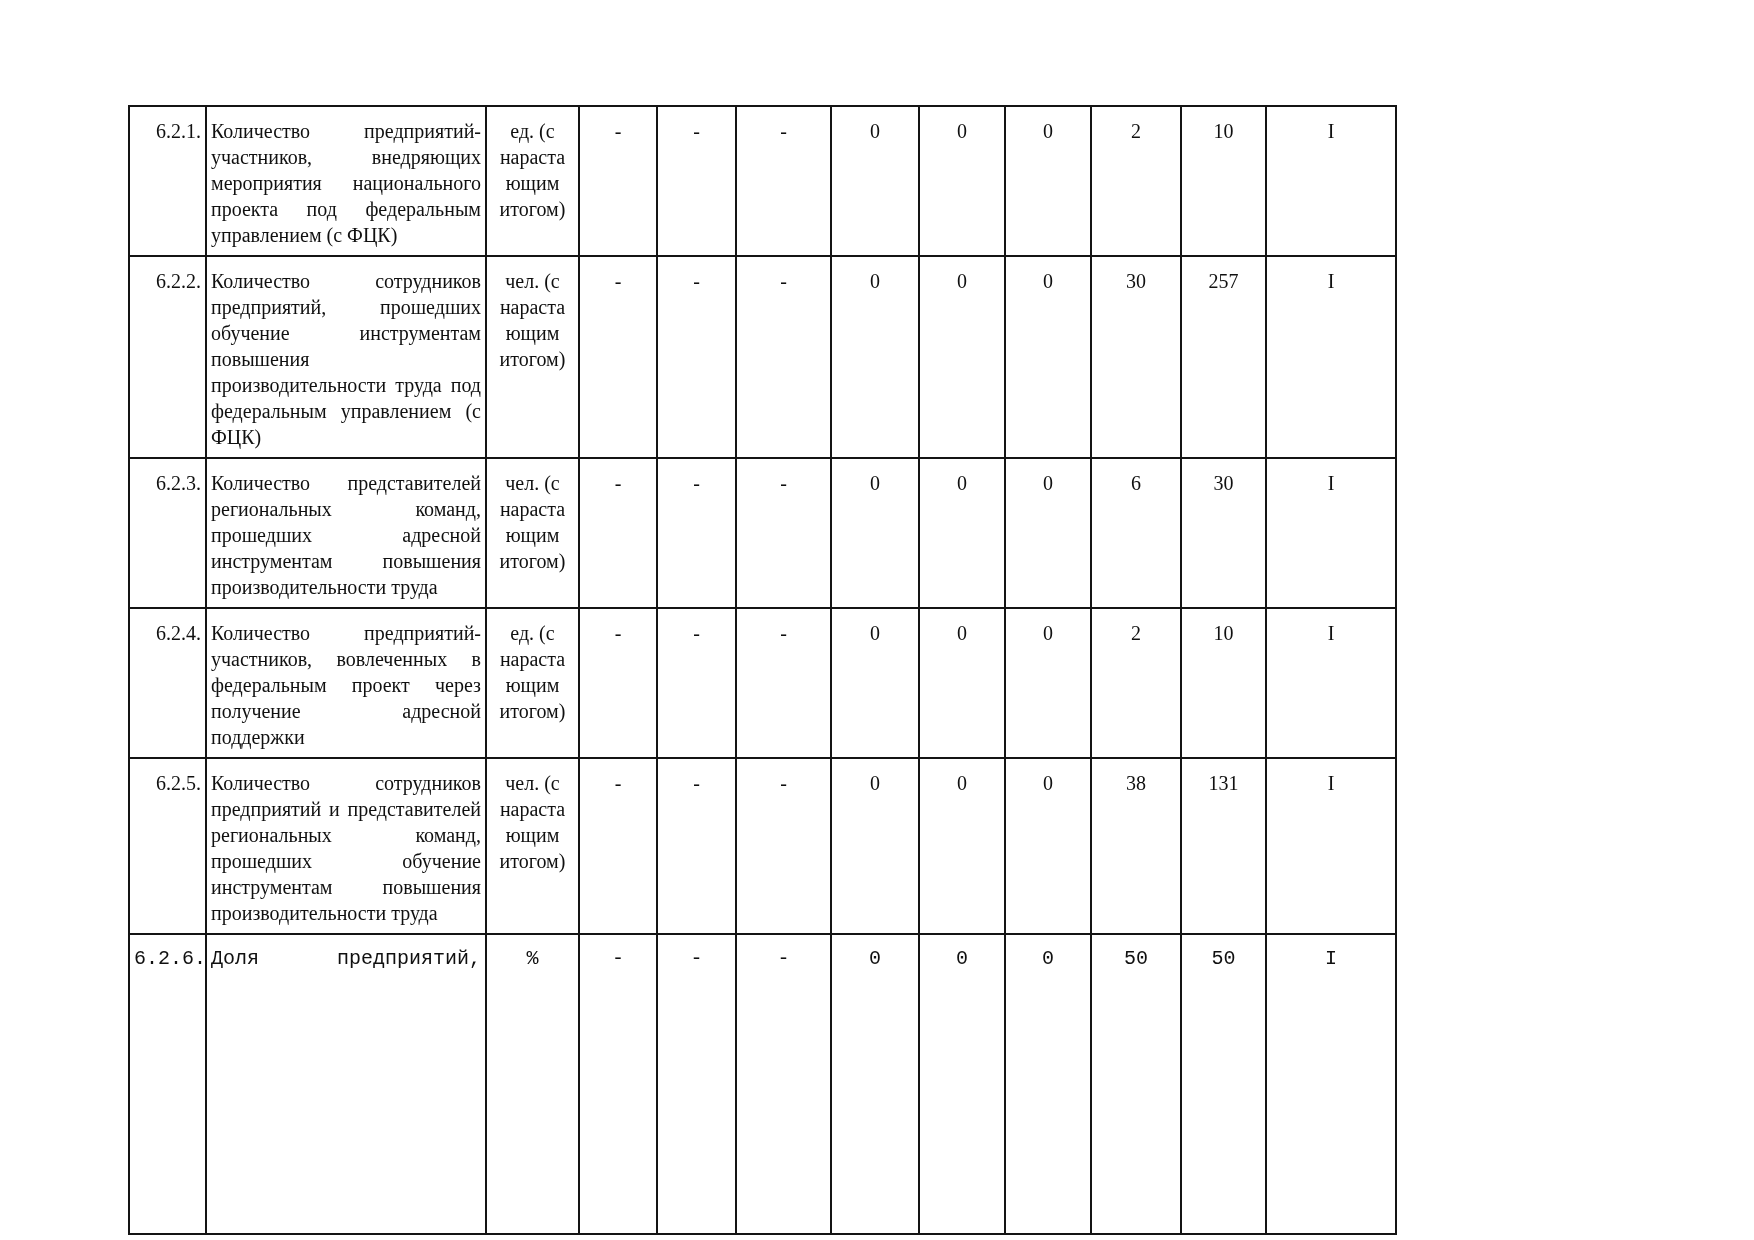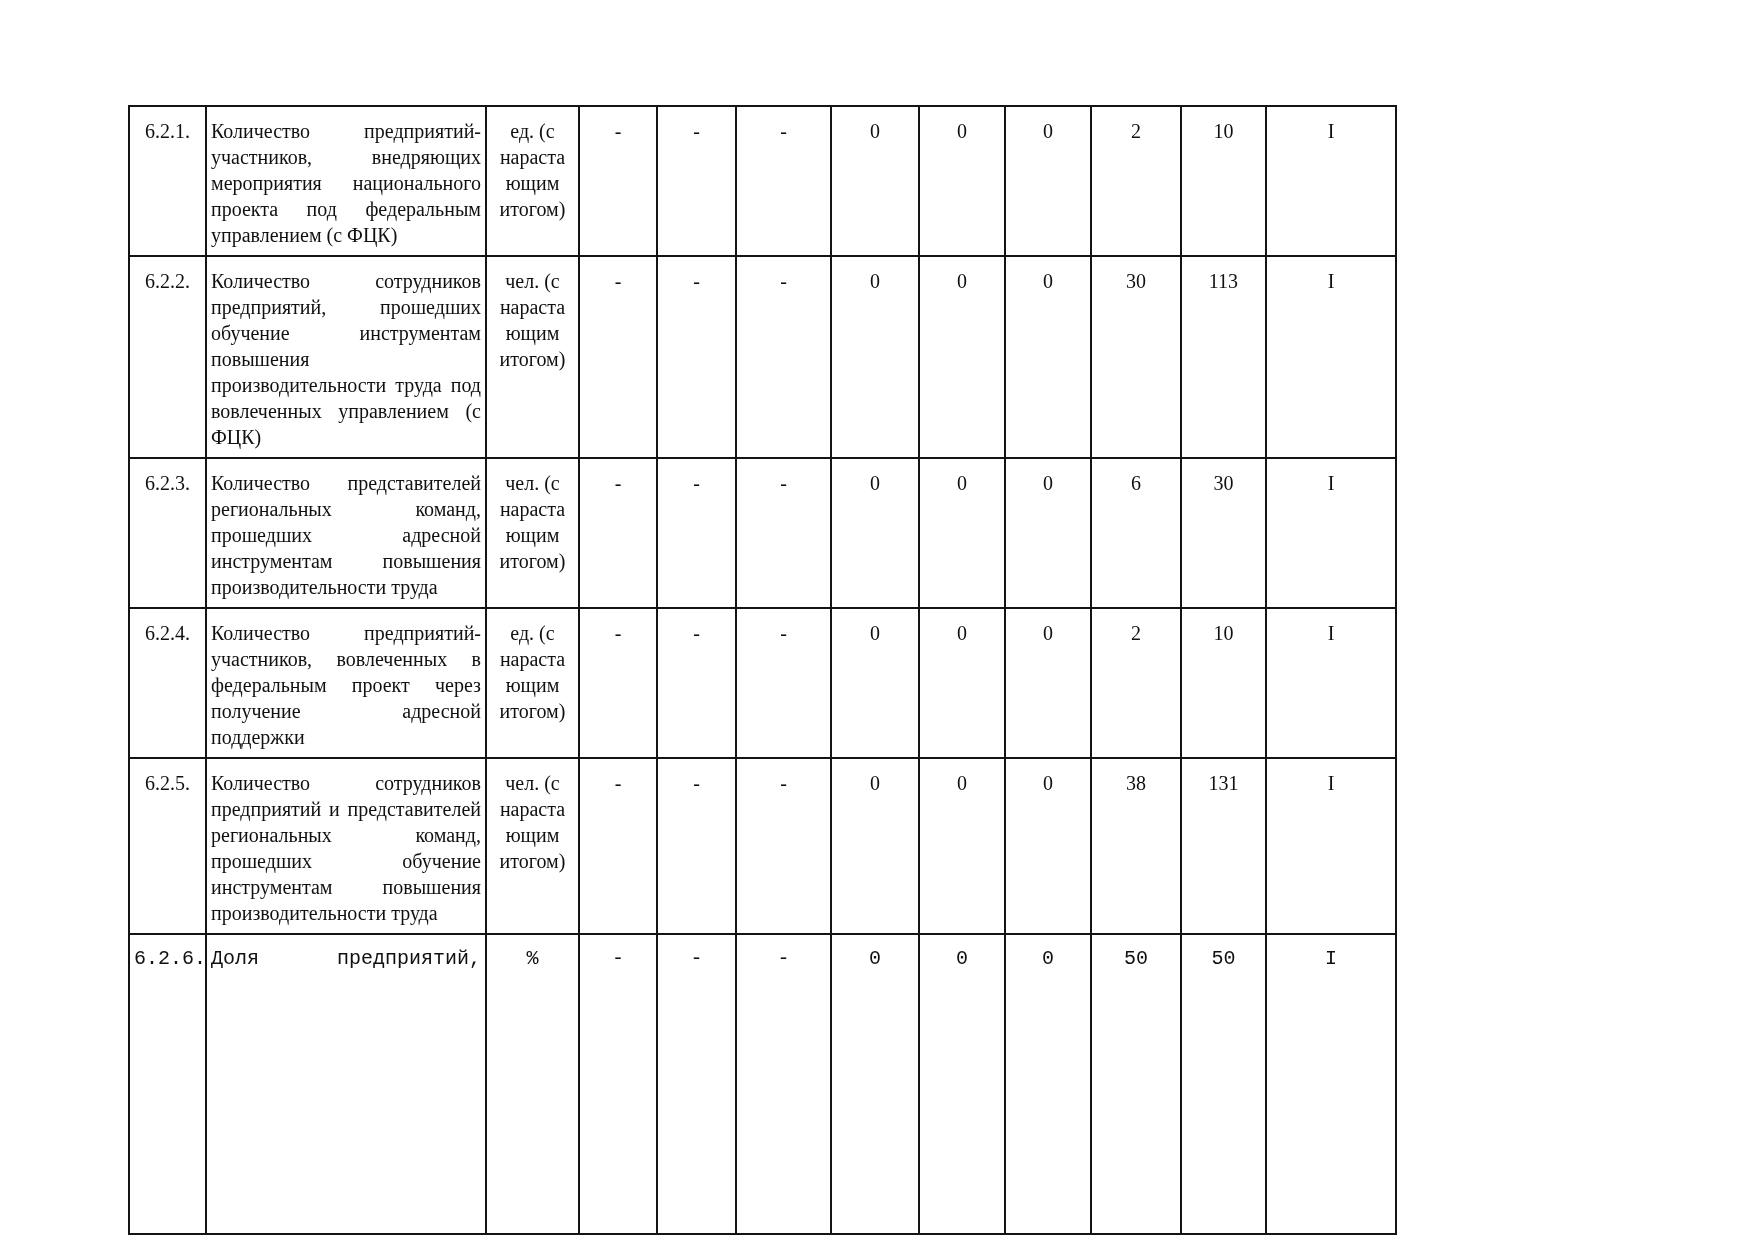--- a/index.html
+++ b/index.html
@@ -32,21 +32,21 @@
     font-size: 20px;
     line-height: 26px;
   }
   table.doc-table td {
     border: 2px solid #141414;
     vertical-align: top;
     padding: 11px 4px 7px 4px;
     background: #ffffff;
   }
   td.num {
-    text-align: center;
+    text-align: right;
     padding-left: 8px;
     padding-right: 2px;
   }
   td.name {
     text-align: justify;
     padding-left: 6px;
     padding-right: 5px;
   }
   td.unit {
     text-align: center;
@@ -99,33 +99,33 @@
     <td class="val">-</td>
     <td class="val">0</td>
     <td class="val">0</td>
     <td class="val">0</td>
     <td class="val">2</td>
     <td class="val">10</td>
     <td class="val">I</td>
   </tr>
         <tr>
     <td class="num">6.2.2.</td>
-    <td class="name">Количество сотрудников предприятий, прошедших обучение инструментам повышения производительности труда под вовлеченных управлением (с ФЦК)</td>
+    <td class="name">Количество сотрудников предприятий, прошедших обучение инструментам повышения производительности труда под федеральным управлением (с ФЦК)</td>
     <td class="unit">чел. (с
 нараста
 ющим
 итогом)</td>
     <td class="val">-</td>
     <td class="val">-</td>
     <td class="val">-</td>
     <td class="val">0</td>
     <td class="val">0</td>
     <td class="val">0</td>
     <td class="val">30</td>
-    <td class="val">113</td>
+    <td class="val">257</td>
     <td class="val">I</td>
   </tr>
         <tr>
     <td class="num">6.2.3.</td>
     <td class="name">Количество представителей региональных команд, прошедших адресной инструментам повышения производительности труда</td>
     <td class="unit">чел. (с
 нараста
 ющим
 итогом)</td>
     <td class="val">-</td>

